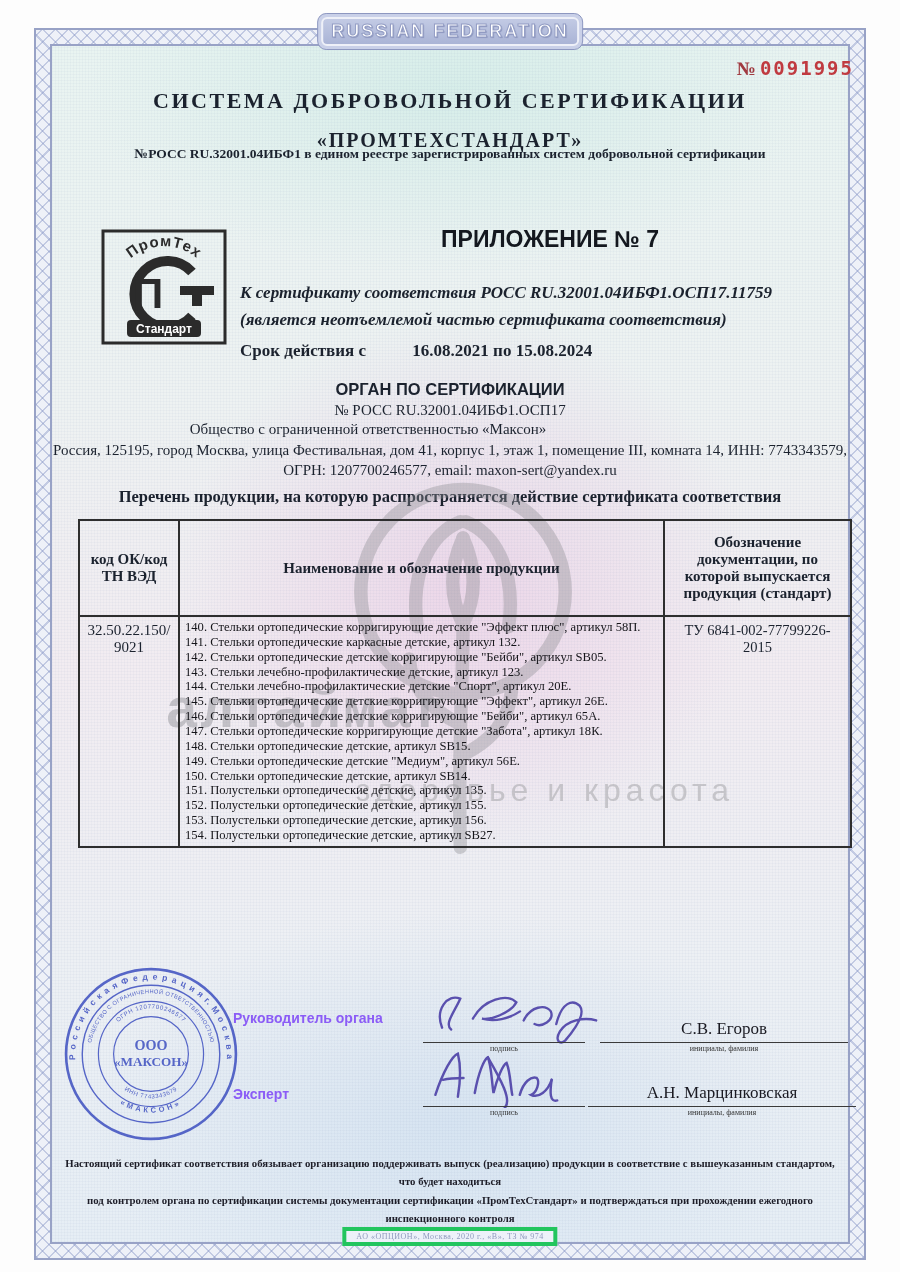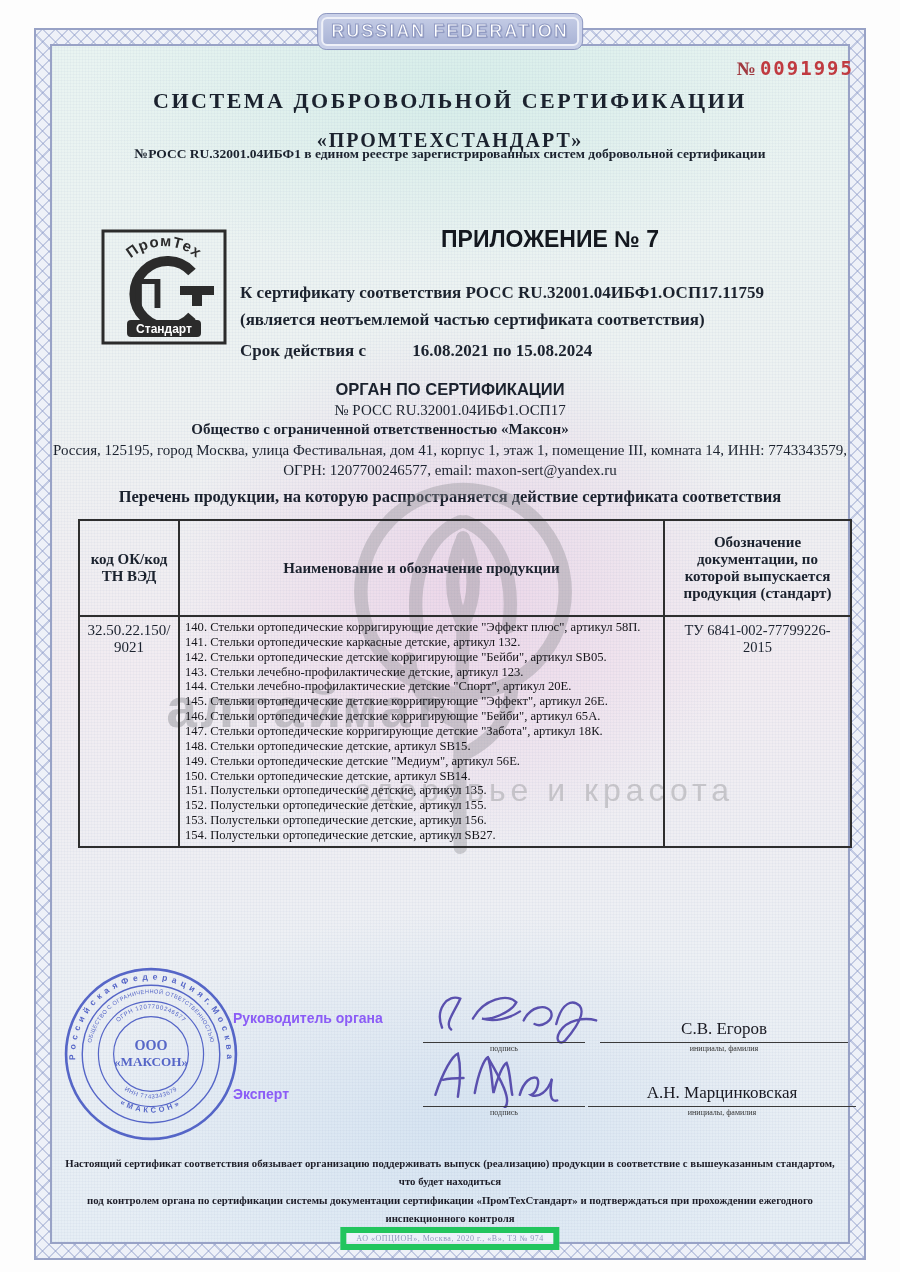--- a/index.html
+++ b/index.html
@@ -37,28 +37,28 @@
   .h1{top:88px;font-size:22px;letter-spacing:2.5px;}
   .h2{top:109px;font-size:20px;letter-spacing:2px;margin-top:20px;}
   .h3{top:146px;font-size:13.5px;}
   .h4{top:163px;font-size:15.5px;}
   
   .logo{position:absolute;left:100px;top:228px;}
   
   .apx-title{position:absolute;left:230px;top:226px;width:640px;text-align:center;
     font-family:"Liberation Sans",sans-serif;font-weight:700;font-size:23px;color:#14181f;}
   .cert-lines{position:absolute;left:240px;top:279px;width:630px;font-weight:700;
-    font-size:17px;line-height:1.6;}
+    font-size:17px;line-height:1.6;font-style:italic;}
   .validity{position:absolute;left:240px;top:341px;font-weight:700;font-size:17px;}
   .validity .g1{margin-left:42px;} .validity .g2{}
   
   .organ-title{position:absolute;top:380px;left:0;width:900px;text-align:center;
     font-family:"Liberation Sans",sans-serif;font-weight:700;font-size:16.5px;}
   .organ-num{position:absolute;top:402px;left:0;width:900px;text-align:center;font-size:15px;}
-  .organ-co{position:absolute;top:421px;left:12px;width:736px;text-align:center;font-size:15px;font-weight:bold;}
+  .organ-co{position:absolute;top:421px;left:0;width:736px;text-align:center;font-size:15px;}
   .organ-addr{position:absolute;top:440px;left:45px;width:810px;text-align:center;
     font-size:15px;line-height:1.35;}
   .products-h{position:absolute;top:487px;left:0;width:900px;text-align:center;
     font-weight:700;font-size:16.5px;}
   
   .wm{position:absolute;pointer-events:none;font-family:"Liberation Sans",sans-serif;}
   .wm-flower{left:328px;top:468px;}
   .wm-brand{left:165px;top:680px;font-size:56px;font-weight:700;letter-spacing:2px;
     color:rgba(150,150,156,.50);font-family:Liberation Mono, monospace;}
   .wm-tag{left:330px;top:772px;width:430px;text-align:center;font-size:32px;
@@ -87,21 +87,21 @@
   .sig-name{position:absolute;text-align:center;font-size:17px;color:#1a1a22;}
   .nm1{left:600px;top:1019px;width:248px;} .nm2{left:588px;top:1083px;width:268px;}
   .sig-ink{position:absolute;}
   .ink1{left:428px;top:986px;} .ink2{left:426px;top:1046px;}
   
   .stamp{position:absolute;left:60px;top:963px;opacity:.85;}
   
   .footer{position:absolute;left:58px;top:1154px;width:784px;text-align:center;
     font-weight:700;font-size:10.8px;line-height:1.7;color:#1d1d28;}
   .imprint{position:absolute;top:1227px;left:50%;transform:translateX(-50%);
-    font-size:8px;color:#8f99bd;border:6px solid #22c55e;background:rgba(240,243,250,.85);
+    font-size:8px;color:#8f99bd;border:4px solid #22c55e;background:rgba(240,243,250,.85);
     padding:1px 10px;letter-spacing:.5px;white-space:nowrap;}
 </style>
 </head>
 <body>
 
 <div id="page">
 
   <div class="frame-outer">
     <div class="frame-inner"></div>
   </div>

